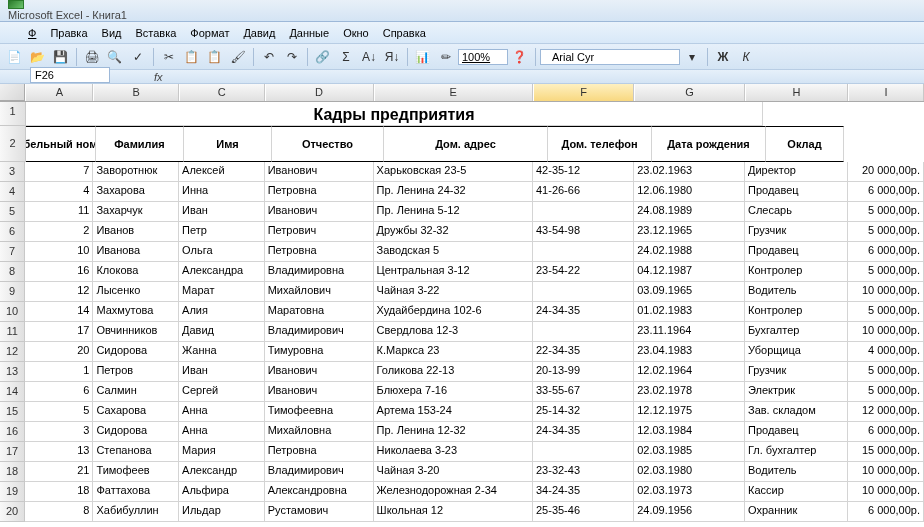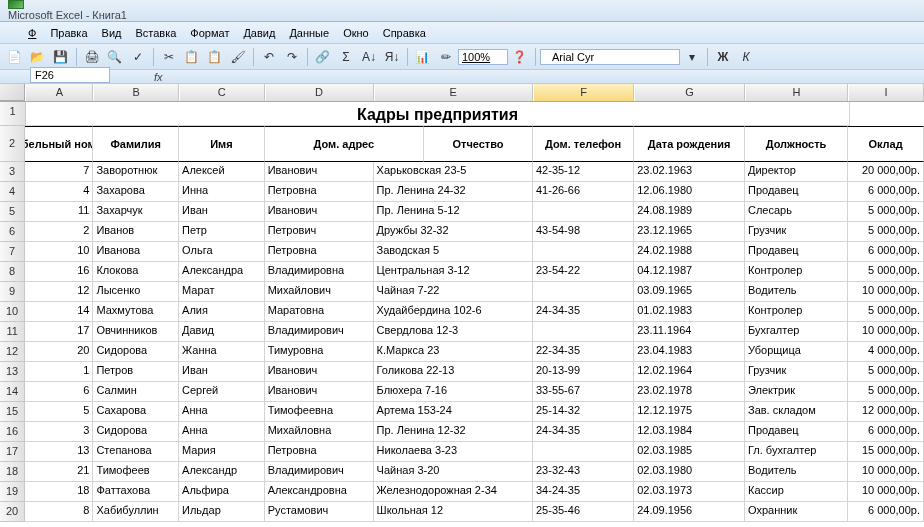--- a/index.html
+++ b/index.html
@@ -103,32 +103,31 @@
     <div class="ctab cE">E</div>
     <div class="ctab cF sel">F</div>
     <div class="ctab cG">G</div>
     <div class="ctab cH">H</div>
     <div class="ctab cI">I</div>
   </div>
 
   <div class="rows" id="rows-container">
       <div class="row title">
         <div class="rh">1</div>
-<div class="cell titlecell" style="width:824px">Кадры предприятия</div>
+<div class="cell titlecell" style="width:737px">Кадры предприятия</div>
       </div>
       <div class="row hdr">
         <div class="rh" style="line-height:34px">2</div>
 <div class="cell hdrcell cA">Табельный номер</div>
 <div class="cell hdrcell cB">Фамилия</div>
 <div class="cell hdrcell cC">Имя</div>
+<div class="cell hdrcell cD">Отчество</div>
 <div class="cell hdrcell cE">Дом. адрес</div>
-<div class="cell hdrcell cD">Отчество</div>
 <div class="cell hdrcell cF">Дом. телефон</div>
 <div class="cell hdrcell cG">Дата рождения</div>
-<div class="cell hdrcell cH">Должность</div>
 <div class="cell hdrcell cI">Оклад</div>
       </div>
       <div class="row">
         <div class="rh">3</div>
 <div class="cell num cA">7</div>
 <div class="cell cB">Заворотнюк</div>
 <div class="cell cC">Алексей</div>
 <div class="cell cD">Иванович</div>
 <div class="cell cE">Харьковская 23-5</div>
 <div class="cell cF">42-35-12</div>
@@ -195,21 +194,21 @@
 <div class="cell cG">04.12.1987</div>
 <div class="cell cH">Контролер</div>
 <div class="cell num cI">5 000,00р.</div>
       </div>
       <div class="row">
         <div class="rh">9</div>
 <div class="cell num cA">12</div>
 <div class="cell cB">Лысенко</div>
 <div class="cell cC">Марат</div>
 <div class="cell cD">Михайлович</div>
-<div class="cell cE">Чайная 7-22</div>
+<div class="cell cE">Чайная 3-22</div>
 <div class="cell cF"></div>
 <div class="cell cG">03.09.1965</div>
 <div class="cell cH">Водитель</div>
 <div class="cell num cI">10 000,00р.</div>
       </div>
       <div class="row">
         <div class="rh">10</div>
 <div class="cell num cA">14</div>
 <div class="cell cB">Махмутова</div>
 <div class="cell cC">Алия</div>

